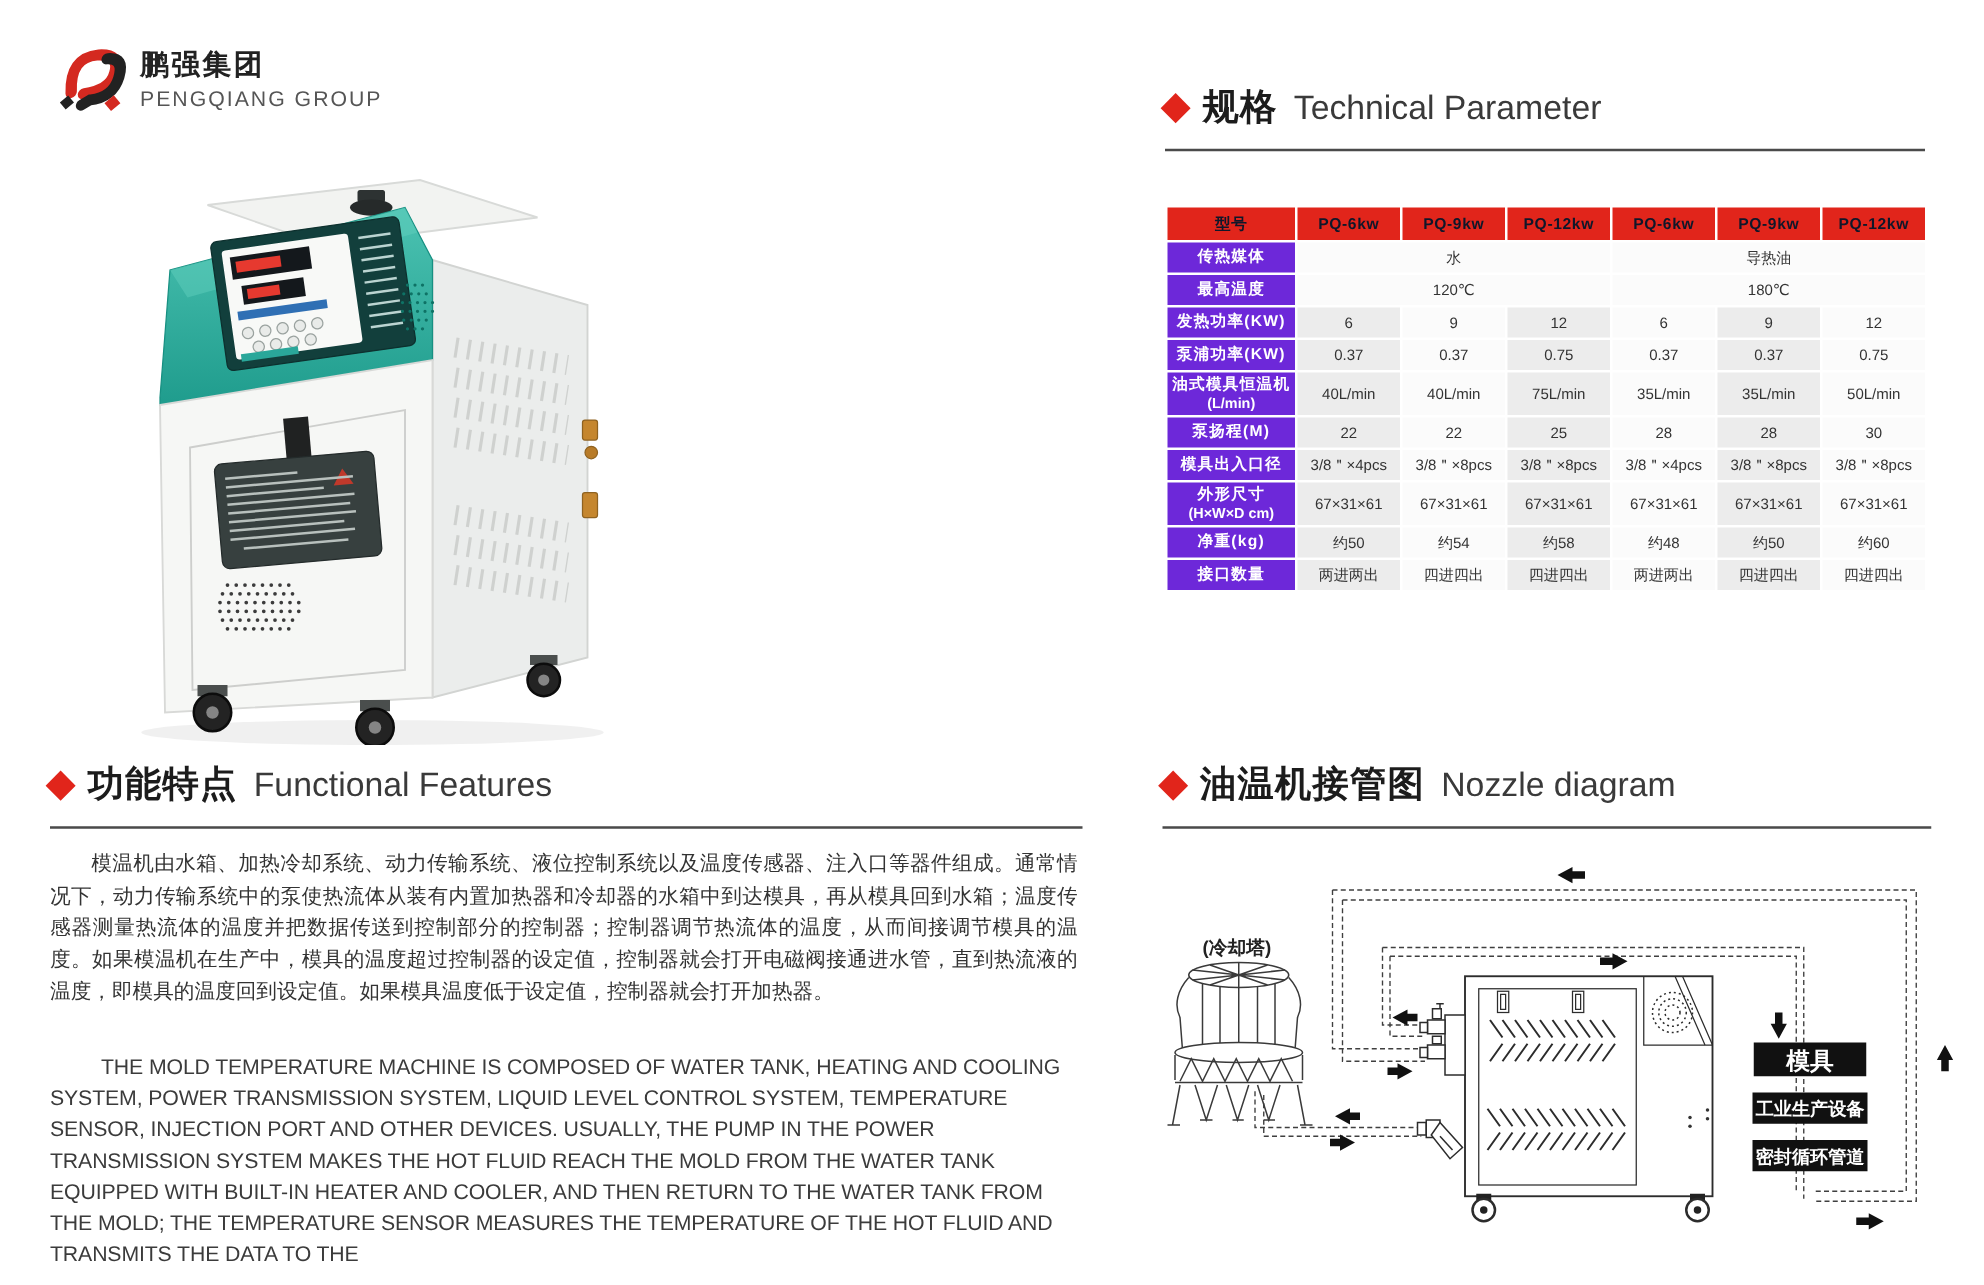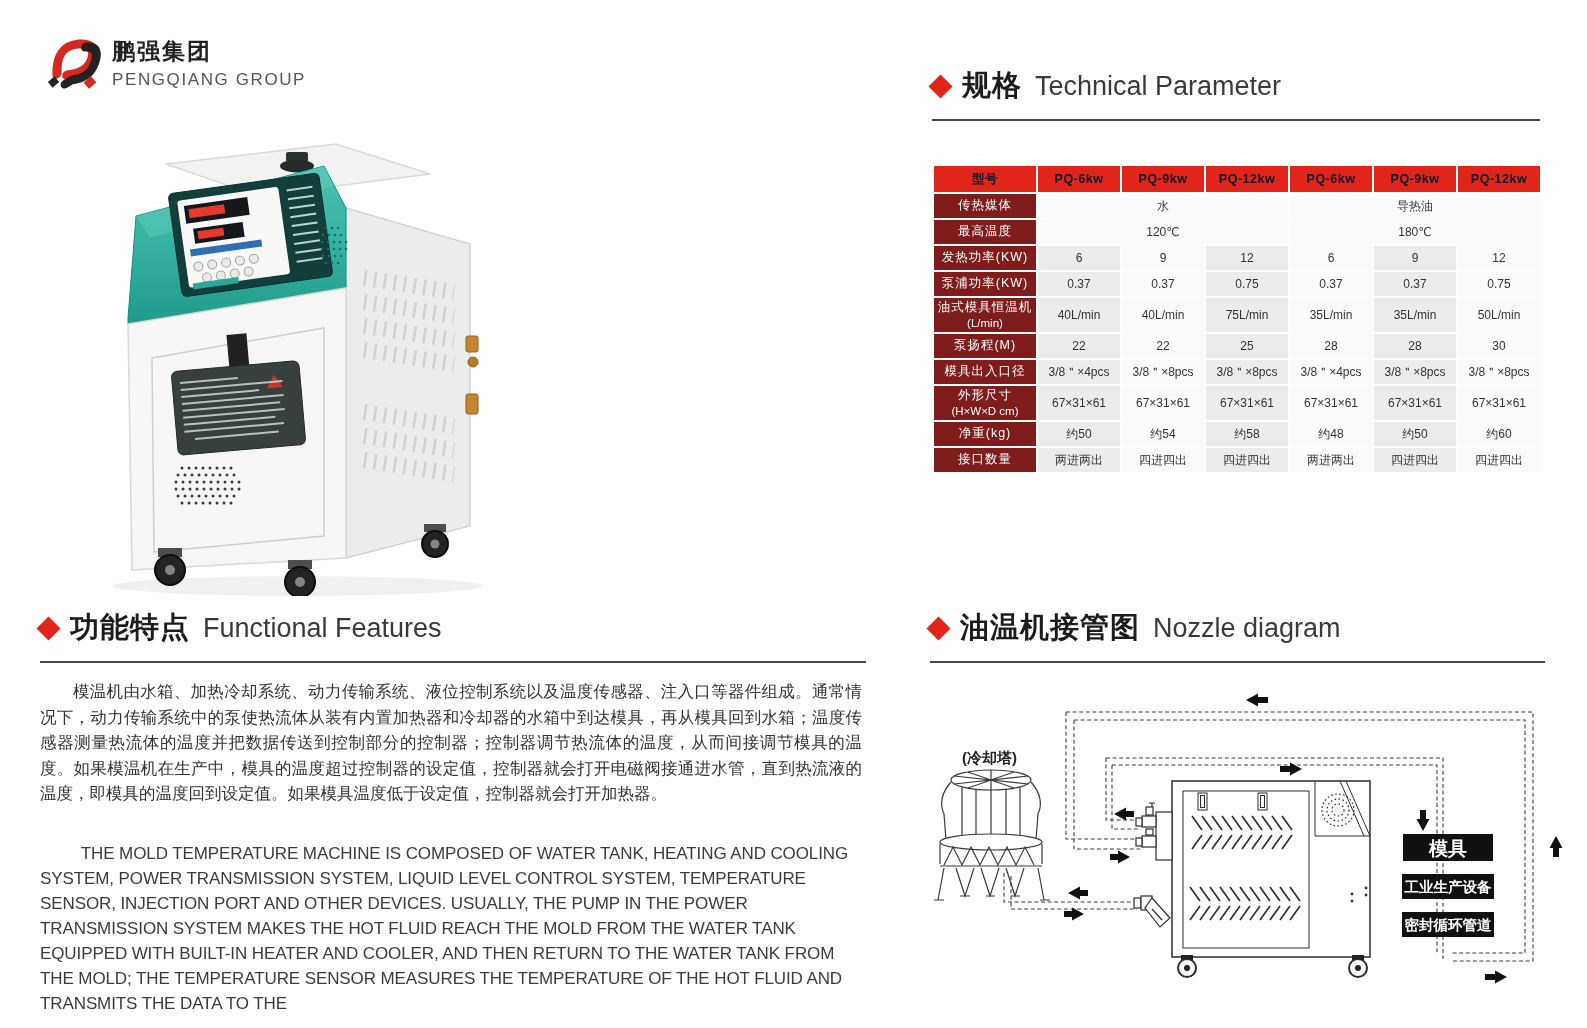--- a/index.html
+++ b/index.html
@@ -28,21 +28,21 @@
   .sec-spec { position:absolute; left:932px; top:66px; width:608px; }
   .sec-features { position:absolute; left:40px; top:608px; width:826px; }
   .sec-nozzle { position:absolute; left:930px; top:608px; width:615px; }
 
   
   .spec-table-wrap { position:absolute; left:932px; top:164px; width:610px; }
   table.spec { border-collapse:separate; border-spacing:2px; width:610px; table-layout:fixed; background:#fff; }
   table.spec col.c-lbl { width:102px; }
   table.spec th, table.spec td { text-align:center; vertical-align:middle; padding:2px 1px; }
   table.spec th.model { background:#e1251b; color:#0f172a; font-size:12.5px; font-weight:700; height:26px; letter-spacing:.5px;margin-left:34px; }
-  table.spec td.lbl { background:#7f1d1d; color:#fff; font-size:12.5px; font-weight:400; letter-spacing:1px; line-height:1.25; }
+  table.spec td.lbl { background:#6d28d9; color:#fff; font-size:12.5px; font-weight:700; letter-spacing:1px; line-height:1.25; }
   table.spec td.lbl .l2 { display:block; font-size:11.5px; letter-spacing:0; }
   table.spec td.v { font-size:12px; color:#333; height:24px; background:#fbfbfb; }
   table.spec tr td.v:nth-child(2), table.spec tr td.v:nth-child(4), table.spec tr td.v:nth-child(6) { background:#ececec; }
   table.spec td.v.span3 { background:#fbfbfb !important; }
   table.spec tr.tall td { height:34px; }
 
   
   .para-cn { margin-top:16px; font-size:16.5px; line-height:25.5px; color:#333; text-align:justify; text-indent:2em; width:822px; }
   .para-en { margin-top:34px; font-size:17px; line-height:25px; color:#3b3b3b; text-indent:2.4em; width:818px; letter-spacing:-0.1px; }
 

